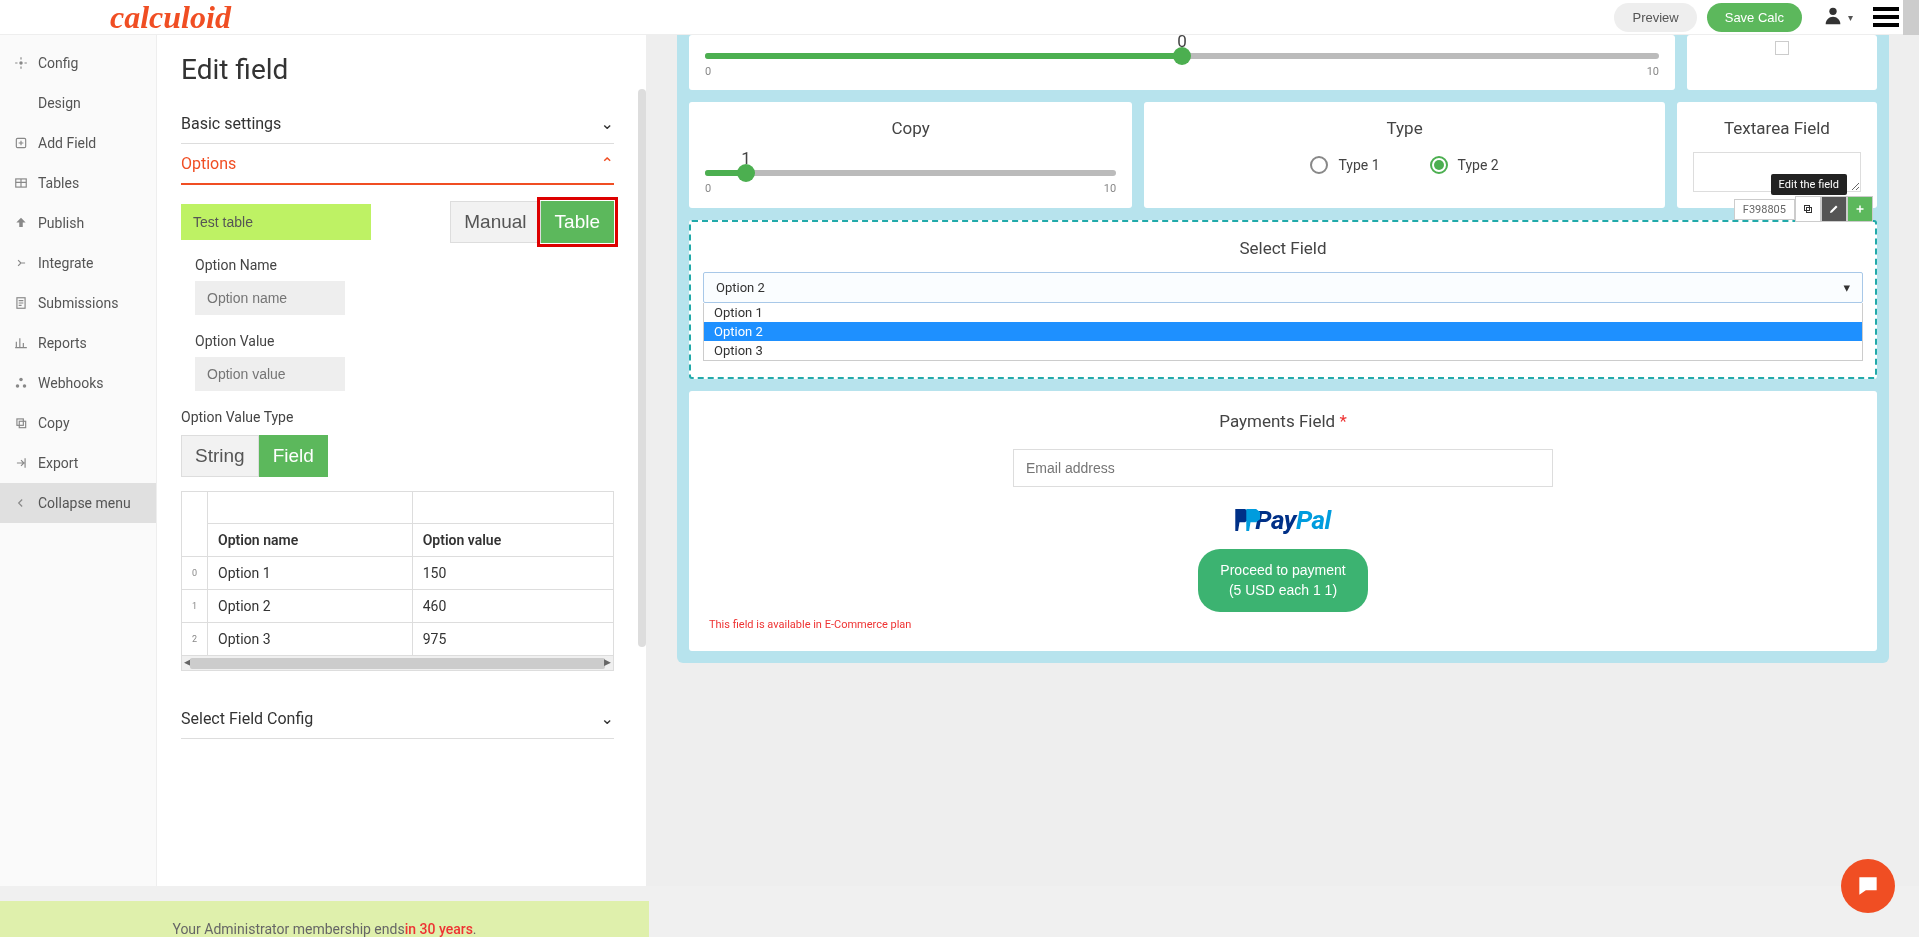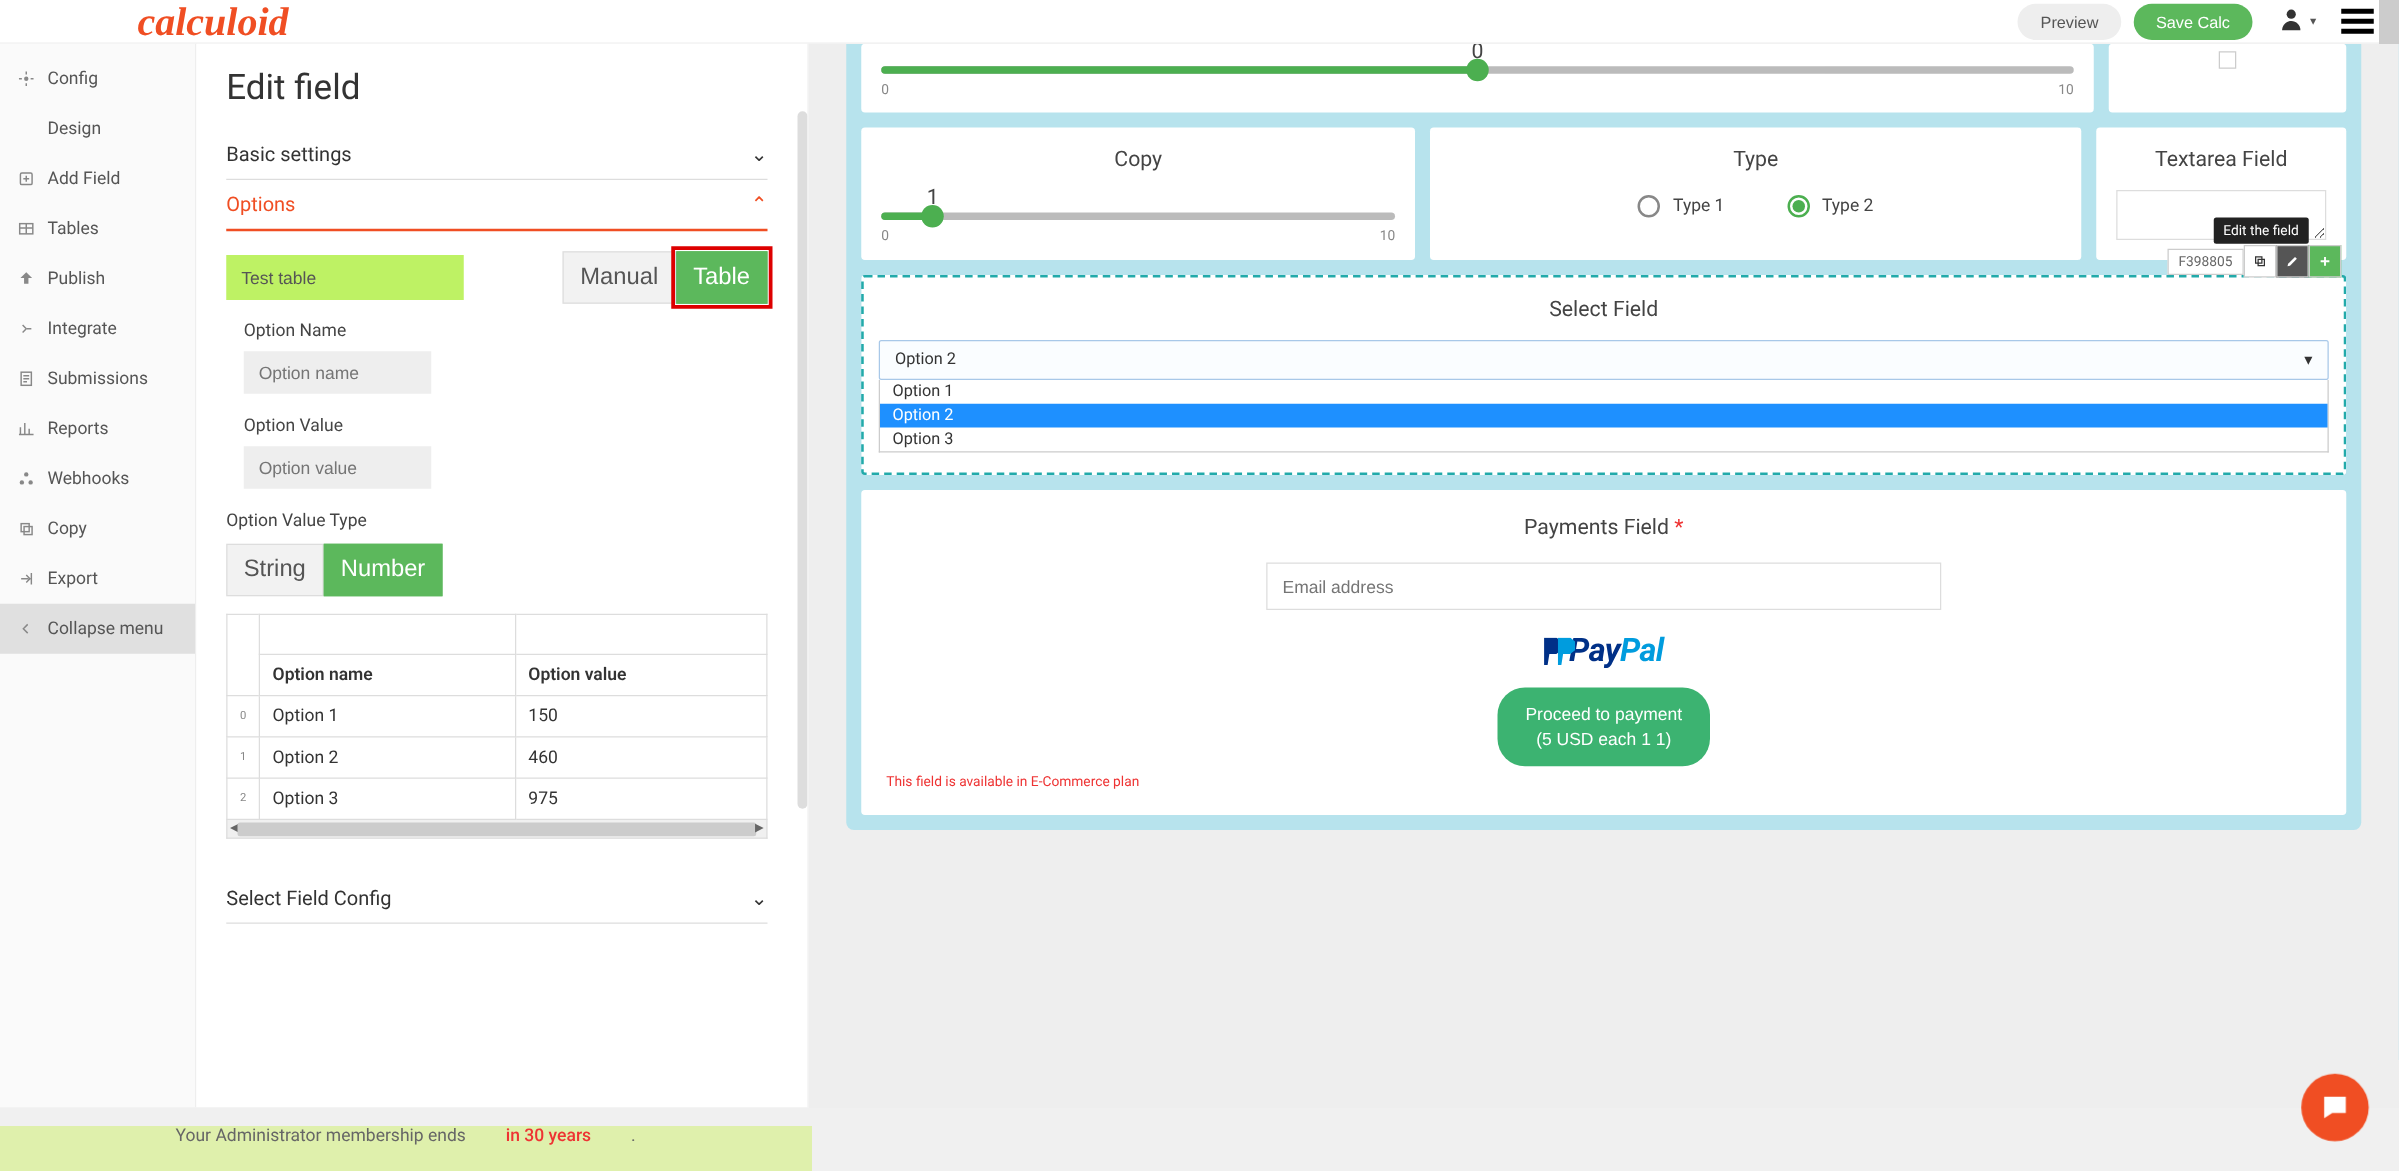--- a/index.html
+++ b/index.html
@@ -93,21 +93,21 @@
 .email-input { width: 540px; max-width: 100%; margin: 18px auto 18px; display: block; padding: 10px 12px; border: 1px solid #ddd; font-size: 14px; }
 .paypal { font-size: 26px; font-weight: bold; font-style: italic; letter-spacing: -0.5px; display: inline-flex; align-items: center; gap: 4px; margin-bottom: 14px; }
 .paypal .p1 { color: #003087; }
 .paypal .p2 { color: #009cde; margin-top: 32px; }
 .pp-logo { display: inline-flex; }
 .pp-p { width: 14px; height: 22px; background: #003087; clip-path: polygon(0 0, 70% 0, 100% 15%, 100% 45%, 70% 60%, 30% 60%, 20% 100%, 0 100%); margin-right: -6px; }
 .pp-p.light { background: #009cde; transform: translateX(3px); }
 .proceed-btn { background: #3cb371; color: #fff; border: none; border-radius: 22px; padding: 12px 22px; font-size: 14px; font-weight: 500; line-height: 1.4; cursor: pointer; }
 .ecomm-note { color: #e33; font-size: 11px; text-align: left; margin-top: 6px; }
 
-.membership-bar { height: 36px; background: #dff0ac; display: flex; align-items: flex-start; justify-content: center; font-size: 14px; color: #666; width: 649px; position: fixed; bottom: 0; left: 0; gap: 32px; }
+.membership-bar { height: 36px; background: #dff0ac; display: flex; align-items: flex-end; justify-content: center; font-size: 14px; color: #666; width: 649px; position: fixed; bottom: 0; left: 0; }
 .membership-bar .accent { color: #e33; font-weight: 500; }
 
 .chat-fab { position: fixed; right: 24px; bottom: 24px; width: 54px; height: 54px; border-radius: 50%; background: #f04e23; display: flex; align-items: center; justify-content: center; cursor: pointer; }
 .chat-fab svg { width: 26px; height: 26px; fill: #fff; }
 
 .v-scroll-global { position: fixed; right: 0; top: 0; bottom: 0; width: 16px; background: #f0f0f0; }
 .v-scroll-thumb { width: 100%; height: 60px; background: #ccc; }
 .edit-vscroll { position: absolute; right: 0; top: 54px; bottom: 0; width: 8px; }
 .edit-vscroll-thumb { width: 100%; height: 70%; background: #ddd; border-radius: 4px; }
 
@@ -249,21 +249,21 @@
       </div>
 
       <div class="label">Option Name</div>
       <input class="small-input" placeholder="Option name" style="">
       <div class="label">Option Value</div>
       <input class="small-input" placeholder="Option value" style="">
 
       <div class="ovt-label">Option Value Type</div>
       <div class="seg">
         <button class="seg-btn">String</button>
-        <button class="seg-btn active">Number</button>
+        <button class="seg-btn active">Field</button>
       </div>
 
       <div class="table-wrap">
         <table class="opts-table">
           <tbody>
               <tr class="empty-row">
                 <th style="width:6px;border:none"></th>
                 <th></th>
                 <th></th>
               </tr>

